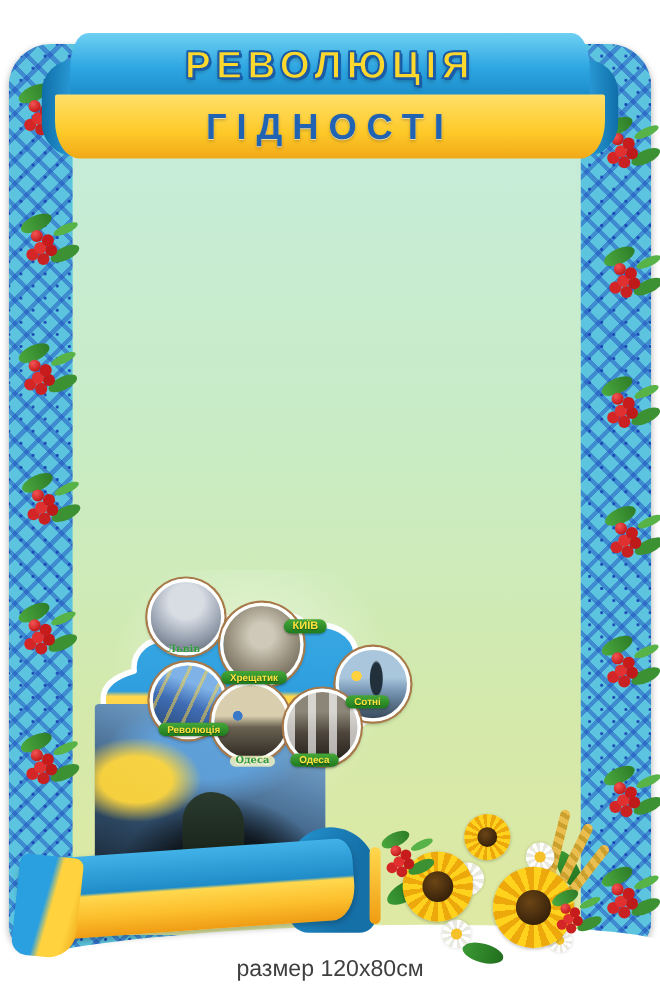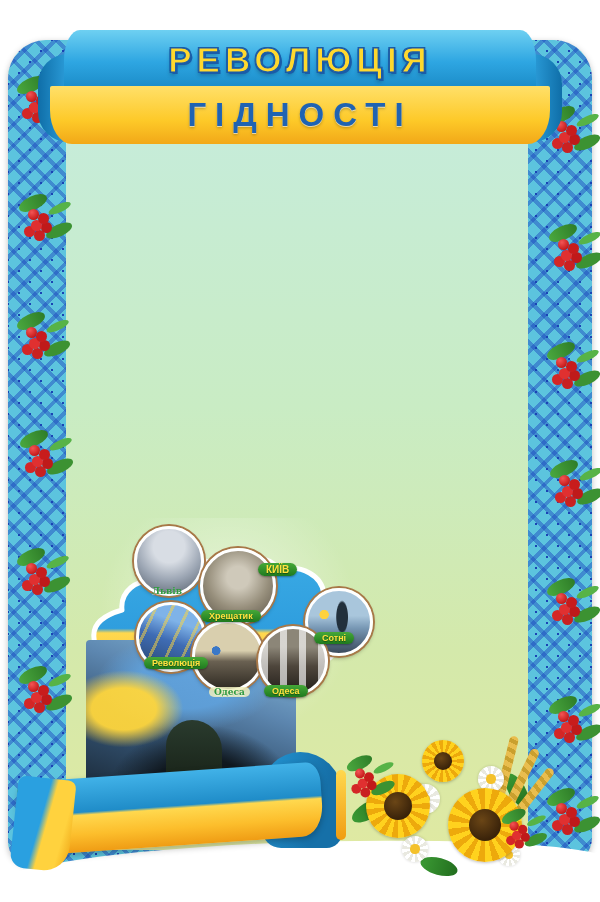--- a/index.html
+++ b/index.html
@@ -339,14 +339,15 @@
     <i class="kalyna" style="left:146px;top:66px;transform:scale(.85)"></i>
     <i class="daisy" style="left:60px;top:44px;width:30px;height:30px"></i>
     <i class="daisy" style="left:128px;top:26px;width:26px;height:26px"></i>
     <i class="daisy" style="left:52px;top:96px;width:26px;height:26px"></i>
     <i class="daisy" style="left:148px;top:104px;width:22px;height:22px"></i>
     <i class="sunflower" style="left:72px;top:0;width:42px;height:42px"></i>
     <i class="sunflower" style="left:16px;top:34px;width:64px;height:64px"></i>
     <i class="sunflower" style="left:98px;top:48px;width:74px;height:74px"></i>
   </div>
 
+  <div class="caption">размер 120х80см</div>
 
 </div>
 
 </body></html>

